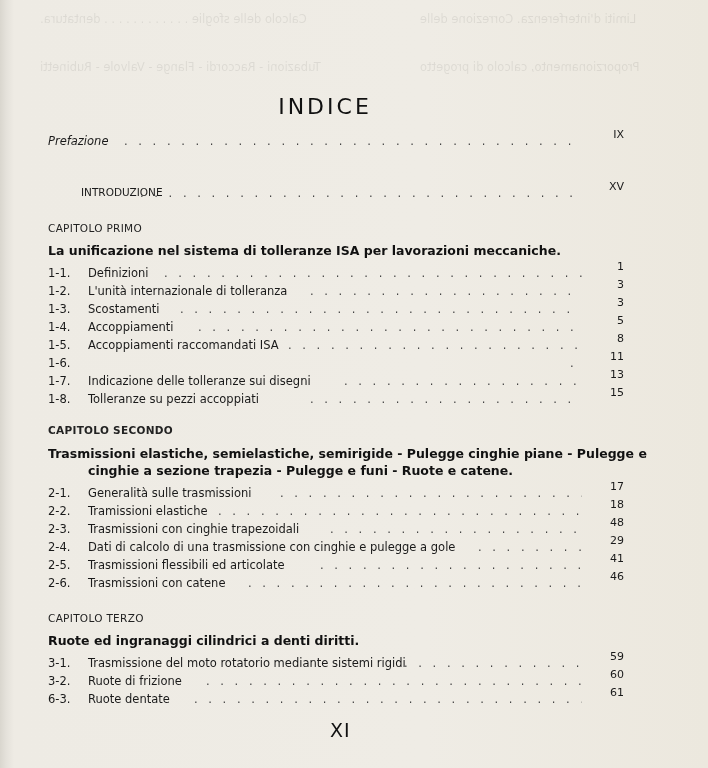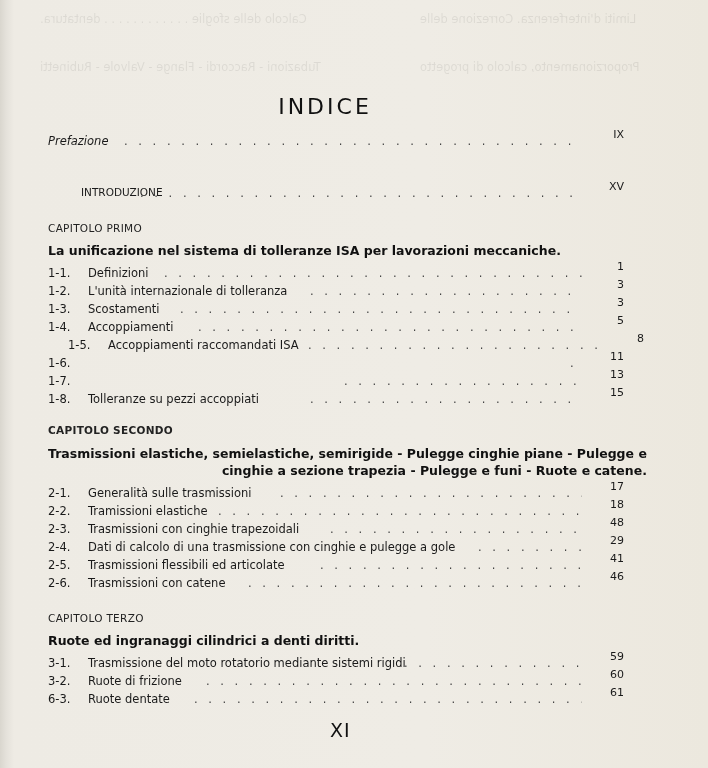--- a/index.html
+++ b/index.html
@@ -21,21 +21,21 @@
   }
   .row { position: absolute; left: 48px; width: 590px; height: 18px; font-size: 11.5px; white-space: nowrap; }
   .row .num { position: absolute; left: 0; top: 0; width: 38px; }
   .row .txt { position: absolute; left: 40px; top: 0; background: transparent; padding-right: 4px; }
   .row .dots {
     position: absolute; top: 0; right: 56px; overflow: hidden; color: #444; letter-spacing: 3.5px;
   }
   .row .pg { position: absolute; right: 14px; top: -6px; width: 40px; text-align: right; font-size: 11px; }
   .plain .txt { left: 0; }
   .chap { position: absolute; left: 48px; font-size: 10.5px; letter-spacing: 0.3px; color: #222; }
-  .chaptitle { position: absolute; left: 48px; font-size: 12.5px; font-weight: bold; color: #111; text-align: right; }
+  .chaptitle { position: absolute; left: 48px; font-size: 12.5px; font-weight: bold; color: #111; }
   .chaptitle .line2 { display: block; padding-left: 40px; margin-top: 2px; }
   .folio { position: absolute; top: 719px; left: 330px; font-size: 19px; color: #111; letter-spacing: 1px; }
   .italic { font-style: italic; }
 </style>
 </head>
 <body>
 
 <div class="page">
 
   <div class="bleed" style="top:12px;left:40px;">Calcolo delle sfoglie . . . . . . . . . . . . dentatura.</div>
@@ -78,33 +78,34 @@
     <span class="txt">Scostamenti</span>
     <span class="dots" style="left:132px;">. . . . . . . . . . . . . . . . . . . . . . . . . . . . . . . . . . . . . . . . . . . . . . . . . . . . . . . . . . . . . . . . . . . . . . . . . . . .</span>
     <span class="pg">3</span>
   </div>
   <div class="row" style="top:320px;">
     <span class="num">1-4.</span>
     <span class="txt">Accoppiamenti</span>
     <span class="dots" style="left:150px;">. . . . . . . . . . . . . . . . . . . . . . . . . . . . . . . . . . . . . . . . . . . . . . . . . . . . . . . . . . . . . . . . . . . . . . . . . . . .</span>
     <span class="pg">5</span>
   </div>
-  <div class="row" style="top:338px;margin-left:20px;">
+  <div class="row" style="top:338px;">
     <span class="num">1-5.</span>
     <span class="txt">Accoppiamenti raccomandati ISA</span>
     <span class="dots" style="left:240px;">. . . . . . . . . . . . . . . . . . . . . . . . . . . . . . . . . . . . . . . . . . . . . . . . . . . . . . . . . . . . . . . . . . . . . . . . . . . .</span>
     <span class="pg">8</span>
   </div>
   <div class="row" style="top:356px;">
     <span class="num">1-6.</span>
     <span class="dots" style="left:522px;">. . . . . . . . . . . . . . . . . . . . . . . . . . . . . . . . . . . . . . . . . . . . . . . . . . . . . . . . . . . . . . . . . . . . . . . . . . . .</span>
     <span class="pg">11</span>
   </div>
   <div class="row" style="top:374px;">
     <span class="num">1-7.</span>
+    <span class="txt">Indicazione delle tolleranze sui disegni</span>
     <span class="dots" style="left:296px;">. . . . . . . . . . . . . . . . . . . . . . . . . . . . . . . . . . . . . . . . . . . . . . . . . . . . . . . . . . . . . . . . . . . . . . . . . . . .</span>
     <span class="pg">13</span>
   </div>
   <div class="row" style="top:392px;">
     <span class="num">1-8.</span>
     <span class="txt">Tolleranze su pezzi accoppiati</span>
     <span class="dots" style="left:262px;">. . . . . . . . . . . . . . . . . . . . . . . . . . . . . . . . . . . . . . . . . . . . . . . . . . . . . . . . . . . . . . . . . . . . . . . . . . . .</span>
     <span class="pg">15</span>
   </div>
 

